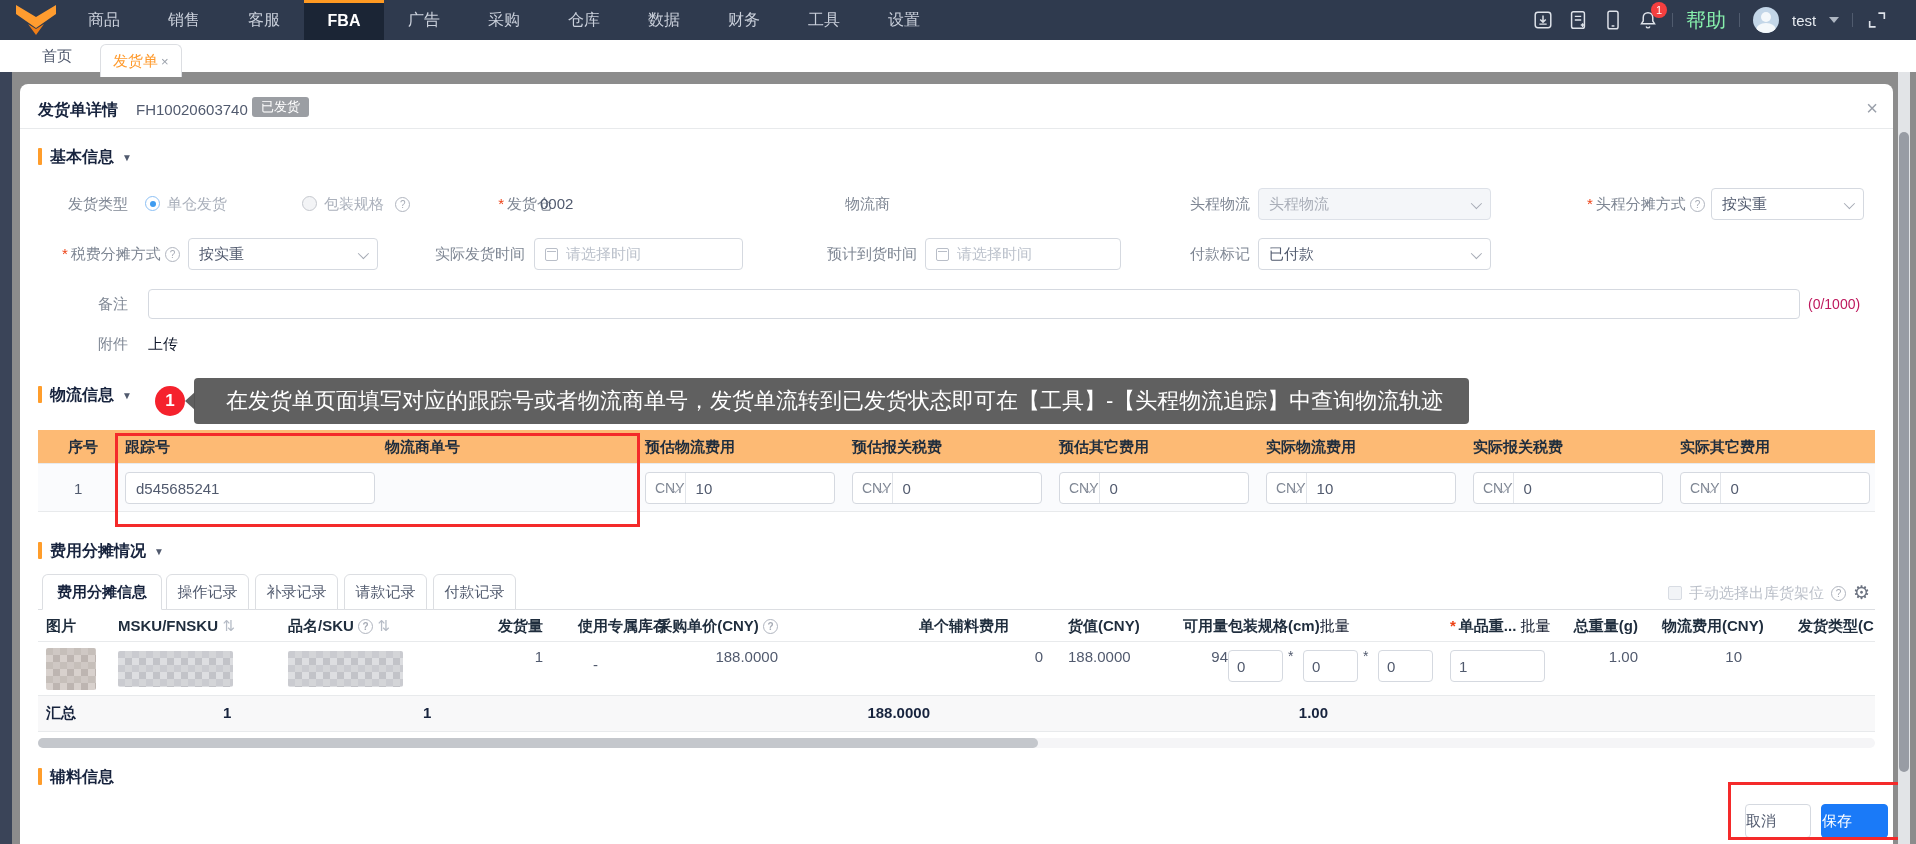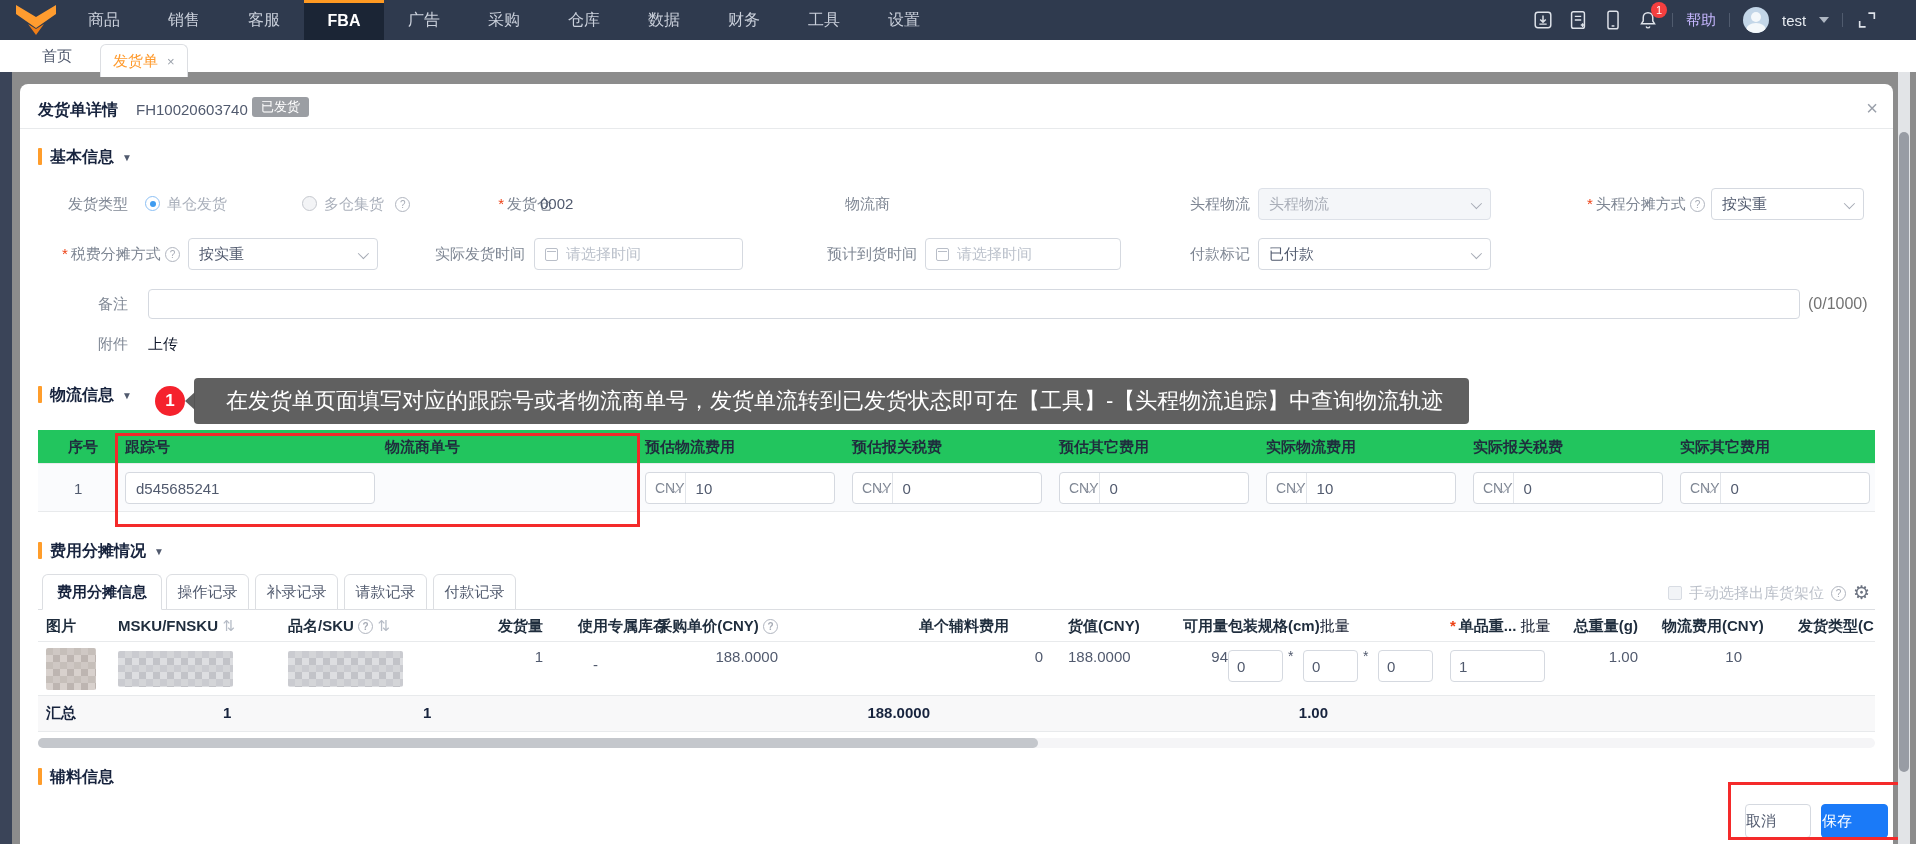--- a/index.html
+++ b/index.html
@@ -7,31 +7,31 @@
   .screen{position:relative;width:1916px;height:844px;overflow:hidden;background:#fff;font-size:15px;color:#515a6e}
   
   .navbar{position:absolute;left:0;top:0;width:1916px;height:40px;background:#2f3a4e;display:flex;align-items:center;z-index:20}
   .logo{position:absolute;left:14px;top:4px;width:44px;height:32px}
   .navmenu{position:absolute;left:64px;top:0;display:flex;height:40px}
   .nav-item{width:80px;text-align:center;color:#c9cfda;font-size:16px;line-height:40px;height:40px;cursor:pointer}
   .nav-item.active{background:#1b2535;color:#fff;font-weight:bold;border-top:3px solid #ff9a22;line-height:36px}
   .navright{position:absolute;left:1532px;top:0;height:40px;display:flex;align-items:center;gap:13px}
   .nicon{width:22px;height:22px;position:relative;display:flex;align-items:center;justify-content:center}
   .ndivider{width:1px;height:14px;background:#505b6e}
-  .nav-help{color:#c4b5fd;font-size:15px}
+  .nav-help{color:#86efac;font-size:20px}
   .bell-badge{position:absolute;right:-8px;top:-7px;min-width:16px;height:16px;border-radius:8px;background:#f53f3f;color:#fff;font-size:11px;line-height:16px;text-align:center;padding:0 3px}
   .avatar{width:26px;height:26px;border-radius:50%;background:#c3d6e8;position:relative;overflow:hidden}
   .avatar::before{content:"";position:absolute;left:8px;top:5px;width:10px;height:10px;border-radius:50%;background:#f4f8fb}
   .avatar::after{content:"";position:absolute;left:3px;top:16px;width:20px;height:14px;border-radius:50%;background:#f4f8fb}
   .nav-user{color:#e6eaf0;font-size:15px}
   .caret-sm{width:0;height:0;border-left:5px solid transparent;border-right:5px solid transparent;border-top:6px solid #aeb6c2}
   
   .tabbar{position:absolute;left:0;top:40px;width:1916px;height:32px;background:#fff;z-index:19}
   .tab-home{position:absolute;left:42px;top:0;line-height:32px;font-size:15px;color:#515a6e}
-  .tab-active{position:absolute;left:100px;top:4px;height:28px;border:1px solid #dcdee2;border-bottom:none;border-radius:6px 6px 0 0;background:#fff;display:flex;align-items:center;padding:16px 12px;gap:9px}
+  .tab-active{position:absolute;left:100px;top:4px;height:28px;border:1px solid #dcdee2;border-bottom:none;border-radius:6px 6px 0 0;background:#fff;display:flex;align-items:center;padding:16px 12px;gap:3px}
   .tab-active .t-label{color:#ff9a2c;font-size:15px}
   .tab-active .t-close{color:#9aa0aa;font-size:13px;line-height:13px}
   
   .backdrop{position:absolute;left:0;top:72px;width:1916px;height:772px;background:#8c8c8c}
   .backdrop-strip{position:absolute;left:0;top:0;width:12px;height:772px;background:#3a4458}
   .modal{position:absolute;left:20px;top:84px;width:1873px;height:760px;background:#fff;border-radius:8px 8px 0 0}
   .m-title{position:absolute;left:18px;top:16px;font-size:16px;font-weight:bold;color:#17233d}
   .m-no{position:absolute;left:116px;top:17px;font-size:15px;color:#515a6e}
   .m-badge{position:absolute;left:232px;top:13px;background:#9b9ea3;color:#fff;font-size:13px;border-radius:3px;padding:3px 9px;line-height:14px}
   .m-close{position:absolute;left:1840px;top:12px;font-size:20px;color:#9aa0aa;width:24px;height:24px;text-align:center;line-height:24px;cursor:pointer}
@@ -50,29 +50,29 @@
   .dateinput{position:absolute;height:32px;border:1px solid #d5d9e0;border-radius:4px;background:#fff;display:flex;align-items:center;gap:8px;padding:0 10px;color:#bcc2cc;font-size:15px}
   .calicon{width:13px;height:13px;border:1.4px solid #b9bec8;border-radius:2px;position:relative}
   .calicon::before{content:"";position:absolute;left:1px;top:2px;right:1px;border-top:1.4px solid #b9bec8}
   .qicon{display:inline-block;width:15px;height:15px;border:1px solid #b0b5bf;border-radius:50%;color:#a6abb5;font-size:10px;line-height:13px;text-align:center;vertical-align:1px}
   .radio-dot{display:inline-block;width:15px;height:15px;border-radius:50%;vertical-align:-2px;margin-right:7px}
   .radio-on{border:1px solid #8cc0f5;background:#fff;position:relative}
   .radio-on::after{content:"";position:absolute;left:3.5px;top:3.5px;width:6px;height:6px;border-radius:50%;background:#3e9bf0}
   .radio-off{border:1px solid #c5c8ce;background:#f3f4f6}
   .radio-lbl{color:#aab0bb;font-size:15px}
   .txtinput{position:absolute;height:30px;border:1px solid #d5d9e0;border-radius:4px;background:#fff;font-size:15px;color:#515a6e;padding:0 10px;font-family:"Liberation Sans","DejaVu Sans",sans-serif}
-  .counter{position:absolute;font-size:16px;color:#737373;line-height:32px}
+  .counter{position:absolute;font-size:14px;color:#be185d;line-height:32px}
   .link{color:#0f172a;cursor:pointer}
   
   .step-circle{position:absolute;width:30px;height:30px;border-radius:50%;background:#f5222d;color:#fff;font-weight:bold;font-size:17px;text-align:center;line-height:30px;z-index:7}
   .tooltip{position:absolute;height:46px;line-height:46px;background:rgba(84,84,84,.93);border-radius:4px;color:#fff;font-size:22px;padding:0 26px 0 32px;white-space:nowrap;z-index:6}
   .tooltip::before{content:"";position:absolute;left:-9px;top:14px;border-top:9px solid transparent;border-bottom:9px solid transparent;border-right:10px solid rgba(84,84,84,.93)}
   
   .t1{position:absolute;left:18px;top:346px;width:1837px}
-  .t1-head{position:absolute;left:0;top:0;width:1837px;height:34px;background:#22c55e;border-bottom:1px solid #e8eaec}
+  .t1-head{position:absolute;left:0;top:0;width:1837px;height:34px;background:#fdba74;border-bottom:1px solid #e8eaec}
   .t1-row{position:absolute;left:0;top:34px;width:1837px;height:48px;background:#fafbfd;border-bottom:1px solid #e8eaec}
   .th{position:absolute;font-size:15px;font-weight:bold;color:#1f2d3d;line-height:34px;white-space:nowrap}
   .feegroup{position:absolute;top:8px;width:190px;height:32px;border:1px solid #d5d9e0;border-radius:4px;background:#fff;display:flex}
   .fee-cur{width:62px;border-right:1px solid #e2e5ea;position:relative;font-size:14px;color:#7f8794;line-height:30px;padding-left:9px}
   .fee-cur .chev{right:7px}
   .fee-val{flex:1;border:none;outline:none;font-size:15px;color:#515a6e;padding:0 10px;background:transparent;font-family:"Liberation Sans","DejaVu Sans",sans-serif}
   
   .redbox{position:absolute;border:3px solid #f42a2a;z-index:10;pointer-events:none}
   
   .ctabs{position:absolute;left:18px;top:490px;width:1837px;height:36px;border-bottom:1px solid #dcdee2}
@@ -195,21 +195,21 @@
 
     <div class="sec-bar" style="left:18px;top:64px"></div>
     <span class="sec-title" style="left:30px;top:64px">基本信息</span>
     <span class="sec-caret" style="left:102px;top:65px">▼</span>
 
     <span class="lbl" style="left:20px;top:104px;width:88px">发货类型</span>
     <span class="plain-val" style="left:125px;top:104px">
       <span class="radio-dot radio-on"></span><span class="radio-lbl">单仓发货</span>
     </span>
     <span class="plain-val" style="left:282px;top:104px">
-      <span class="radio-dot radio-off"></span><span class="radio-lbl">多仓集货</span>
+      <span class="radio-dot radio-off"></span><span class="radio-lbl">包装规格</span>
       <span class="qicon" style="margin-left:7px">?</span>
     </span>
     <span class="lbl" style="left:430px;top:104px;width:102px"><span class="star">*</span><span>发货仓</span></span>
     <span class="plain-val" style="left:520px;top:104px;color:#515a6e">0002</span>
     <span class="lbl" style="left:770px;top:104px;width:100px">物流商</span>
     <span class="lbl" style="left:1130px;top:104px;width:100px">头程物流</span>
     <div class="sel disabled" style="left:1238px;top:104px;width:233px">
       <span>头程物流</span><span class="chev"></span>
     </div>
     <span class="lbl" style="left:1498px;top:104px;width:187px"><span class="star">*</span><span>头程分摊方式</span> <span class="qicon">?</span></span>

